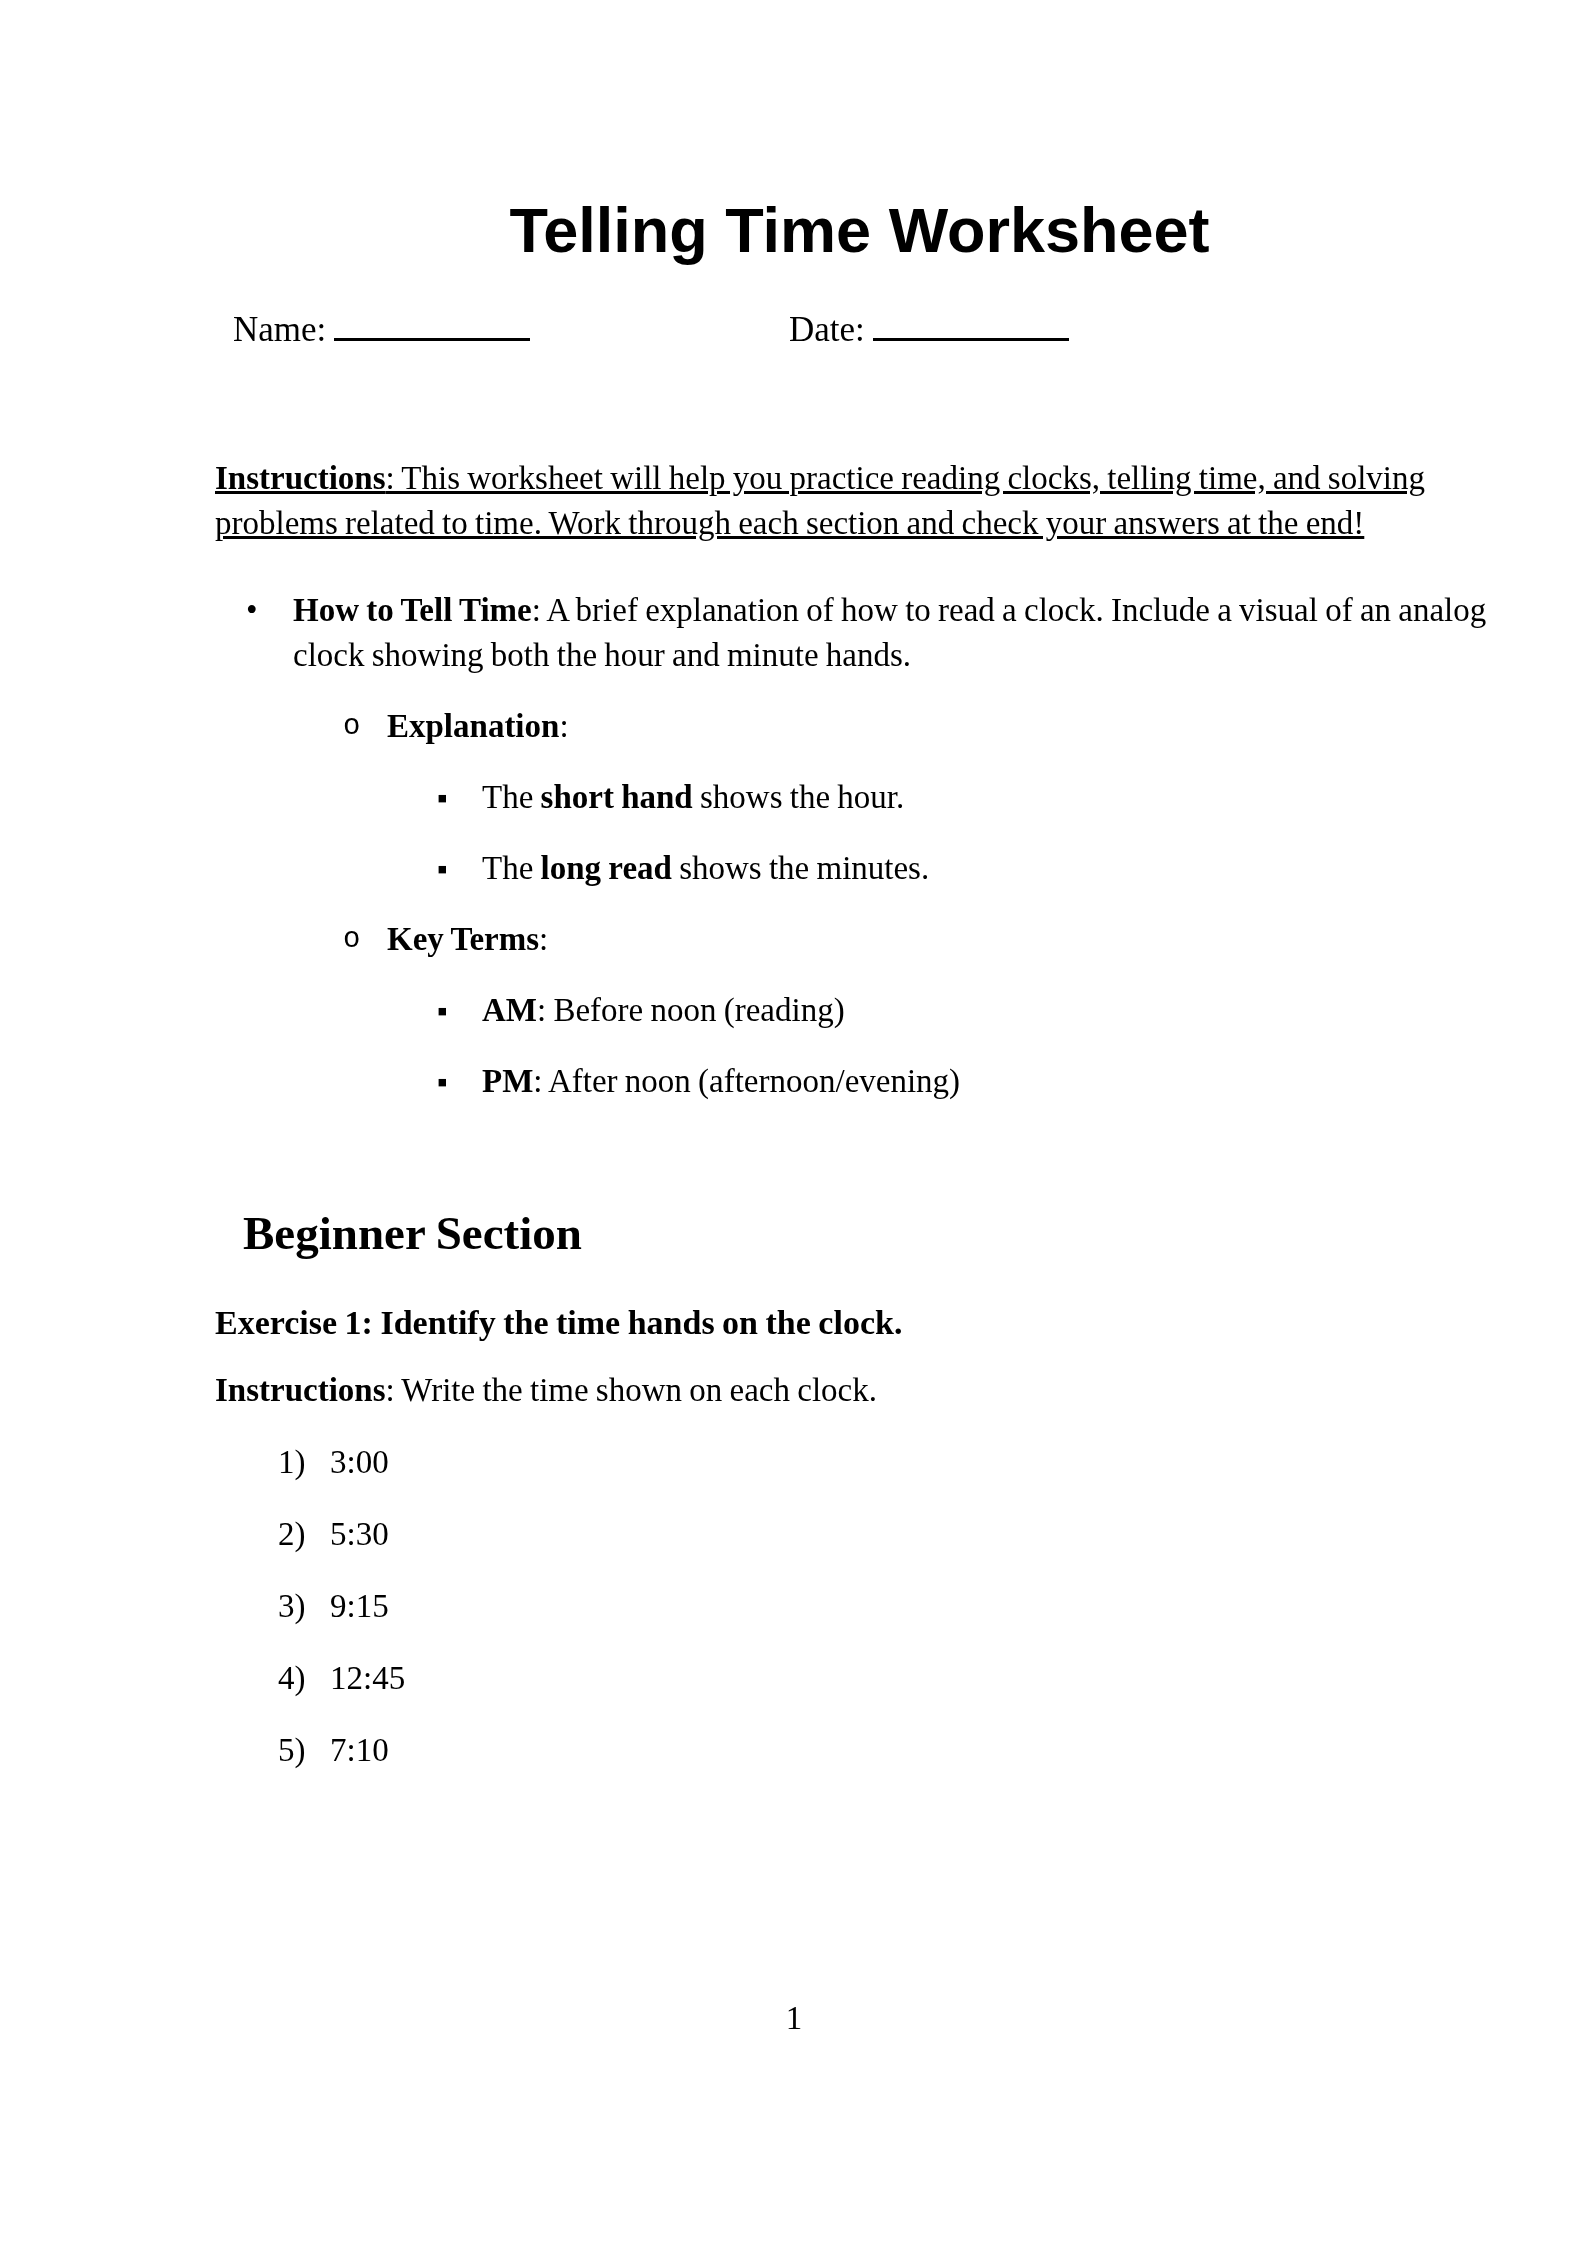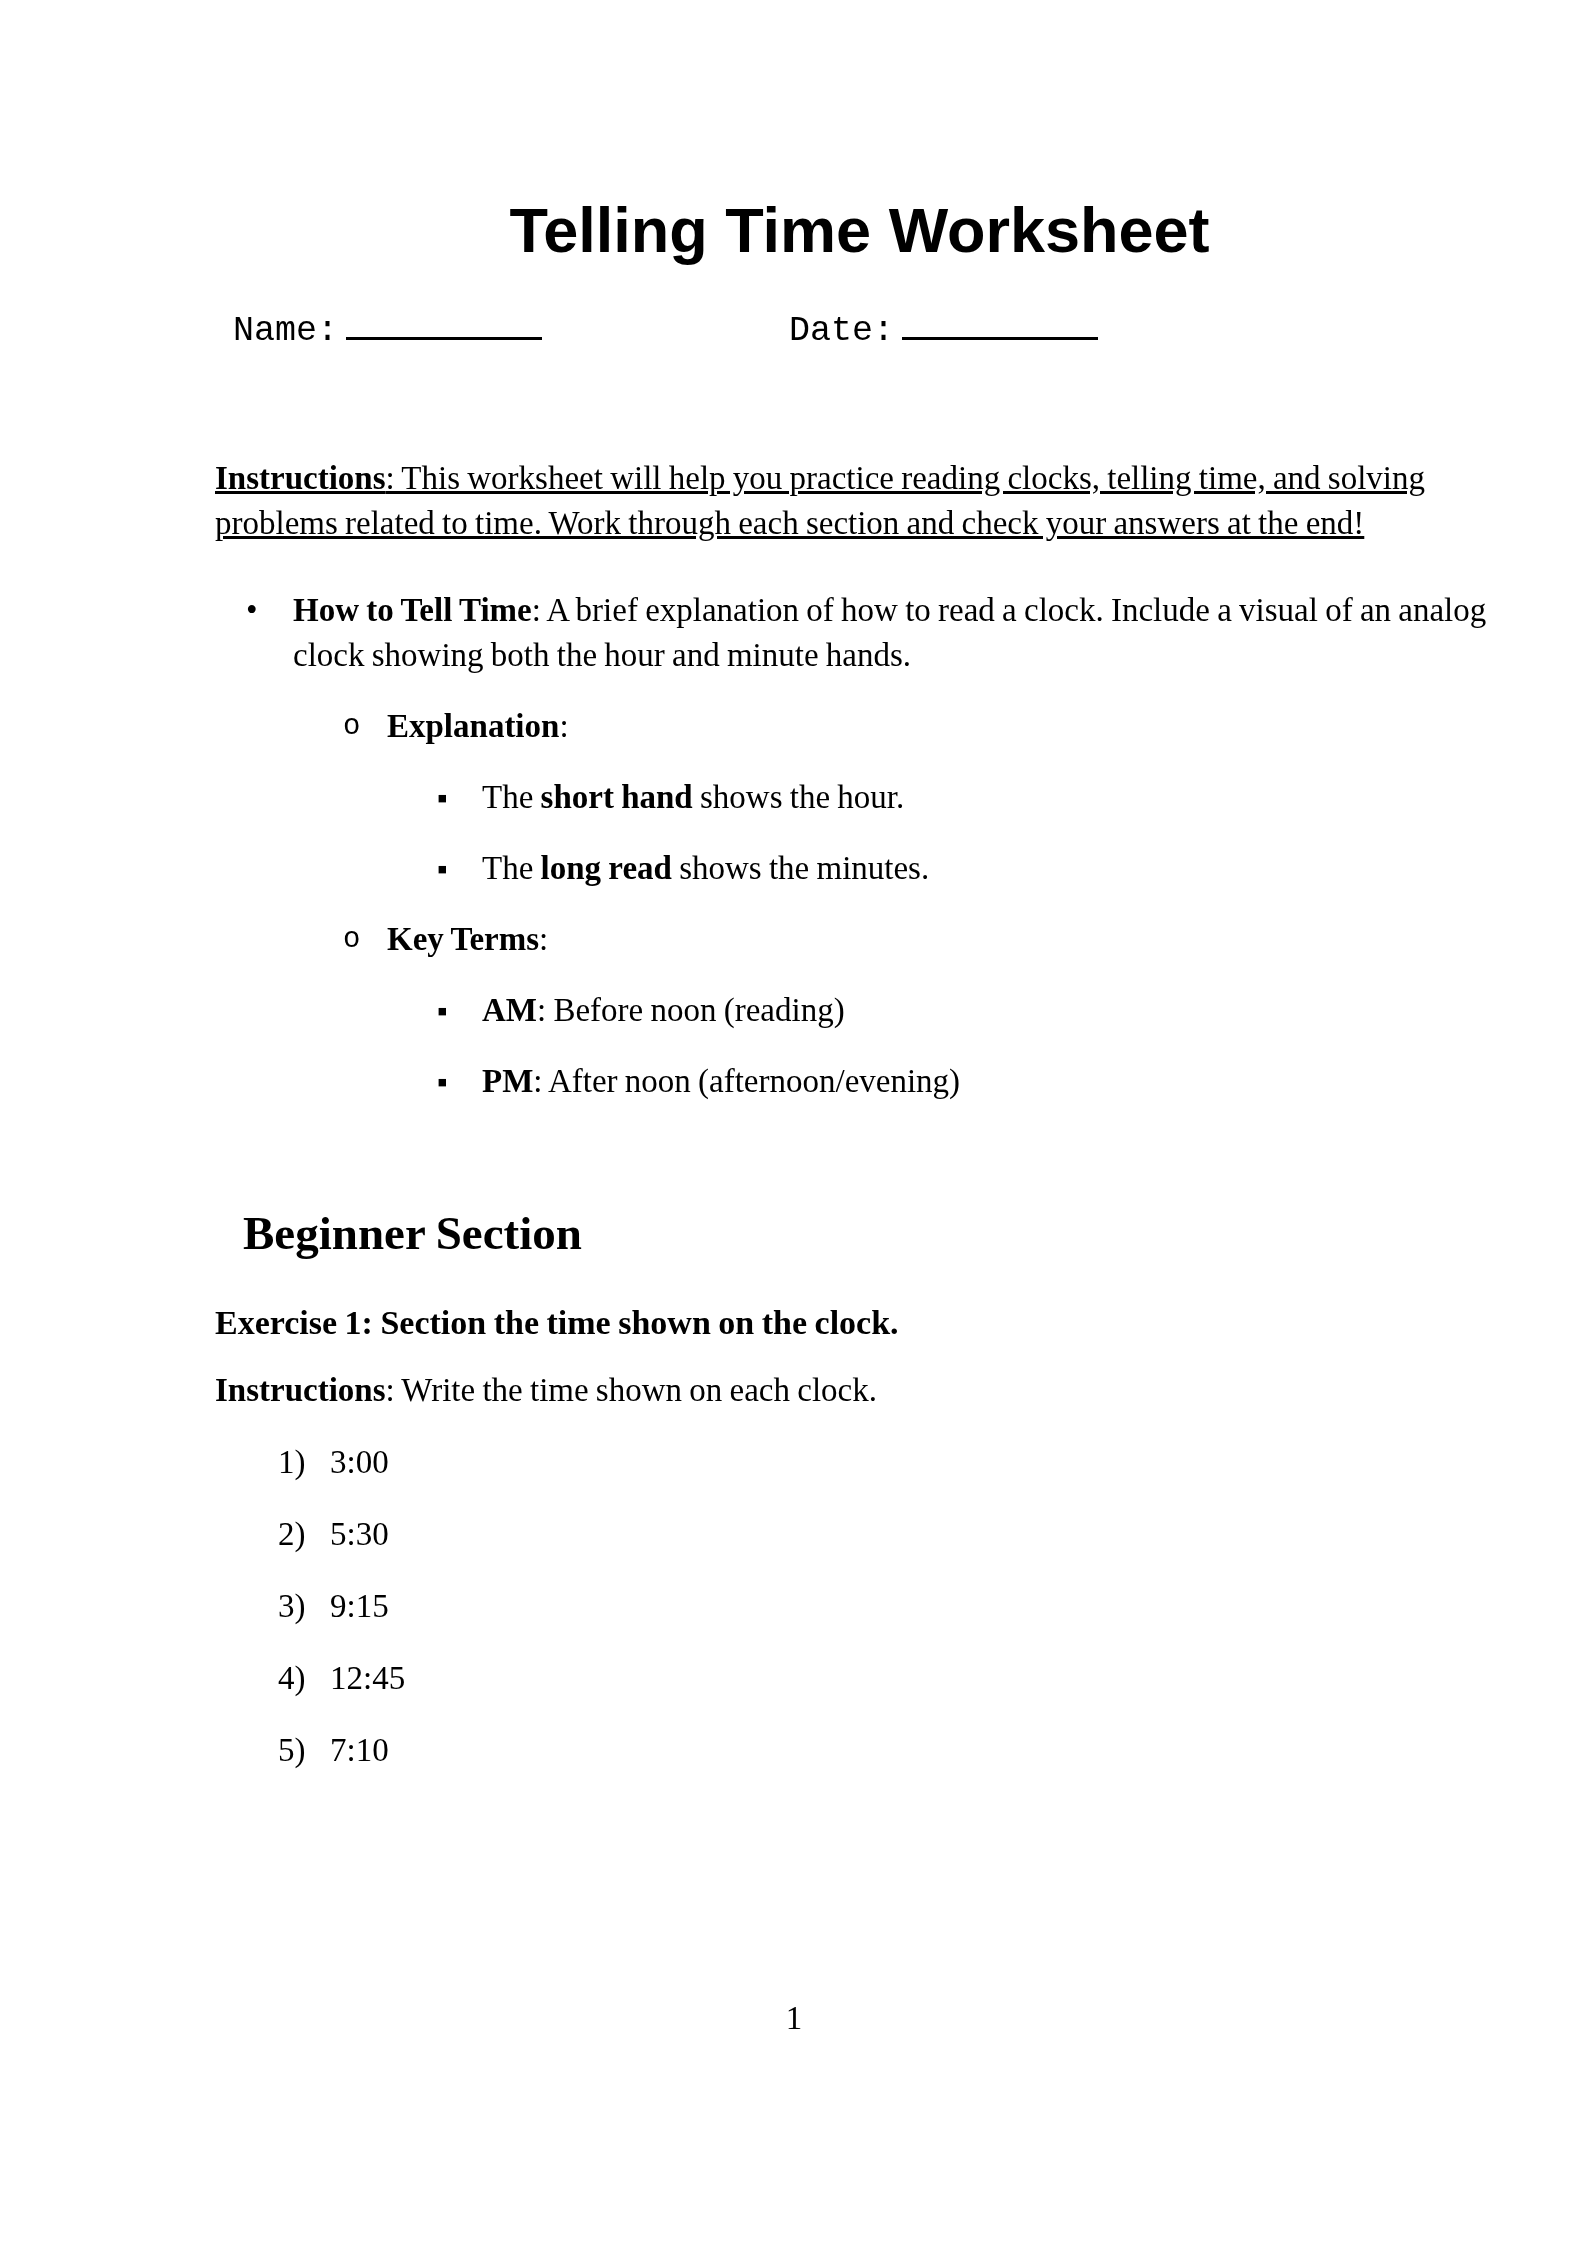--- a/index.html
+++ b/index.html
@@ -28,21 +28,21 @@
     line-height:75px;
     text-align:center;
     word-spacing:0;
   }
 
   
   .name-date {
     position:relative;
     margin-top:38px;
     height:58px;
-    font-family:Liberation Mono, monospace;
+    font-family:Liberation Serif, serif;
     font-size:35px;
     line-height:48px;
     word-spacing:0;
   }
   .nd-group { display:inline-block; margin-left:18px; }
   .date-group { position:absolute; left:574px; top:0; margin-left:0; }
   .blank {
     display:inline-block;
     width:196px;
     height:34px;
@@ -143,21 +143,21 @@
     <span class="li-text"><b>AM</b><span>: Before noon (reading)</span></span>
   </div>
 
   <div class="li l3">
     <span class="marker">▪</span>
     <span class="li-text"><b>PM</b><span>: After noon (afternoon/evening)</span></span>
   </div>
 
   <h2 class="section-heading">Beginner Section</h2>
 
-  <h3 class="exercise-heading">Exercise 1: Section the time shown on the clock.</h3>
+  <h3 class="exercise-heading">Exercise 1: Identify the time hands on the clock.</h3>
 
   <p class="exercise-instructions"><b>Instructions</b><span>: Write the time shown on each clock.</span></p>
 
   <div class="li num">
     <span class="marker">1)</span>
     <span class="li-text">3:00</span>
   </div>
   <div class="li num">
     <span class="marker">2)</span>
     <span class="li-text">5:30</span>

